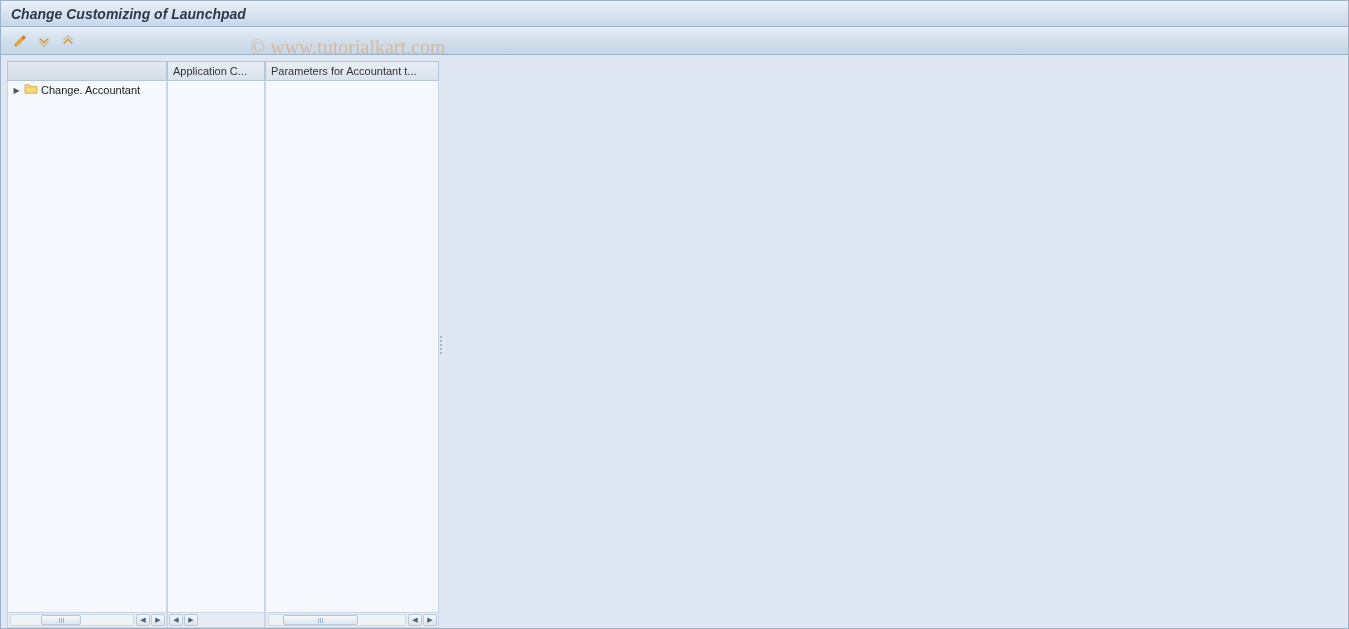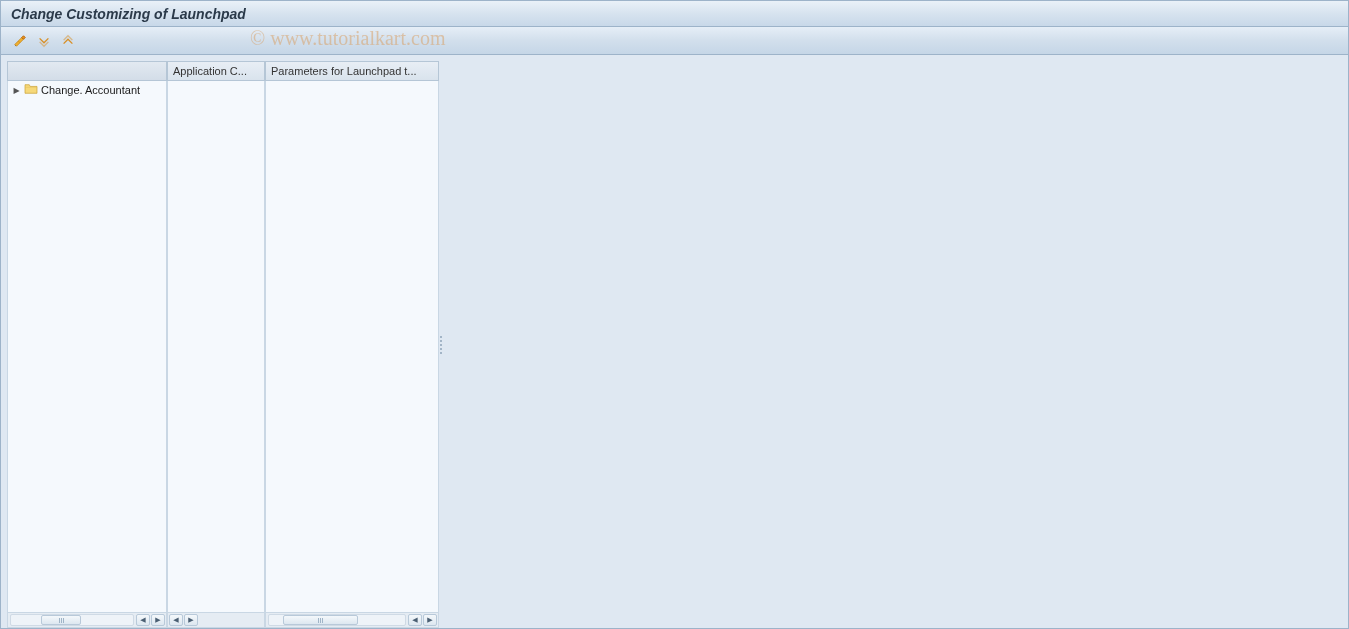--- a/index.html
+++ b/index.html
@@ -211,21 +211,21 @@
       cursor: col-resize;
     }
     .splitter-handle span {
       width: 2px;
       height: 2px;
       background: #8fa4b8;
       border-radius: 50%;
     }
     .watermark {
       position: absolute;
-      top: 27px;
+      top: 36px;
       left: 250px;
       font-size: 20px;
       color: rgba(217, 163, 106, 0.55);
       font-family: Georgia, serif;
       pointer-events: none;
       z-index: 100;
     }
     .app-col .scroll-thumb, .param-col .scroll-thumb{
       left: 14px;
       width: 55%;
@@ -313,21 +313,21 @@
         <div class="col-body"></div>
         <div class="scrollbar-bottom">
           <div class="left-pair">
             <div class="scroll-arrow">◀</div>
             <div class="scroll-arrow">▶</div>
           </div>
         </div>
       </div>
 
       <div class="param-col">
-        <div class="col-header">Parameters for Launchpad t...</div>
+        <div class="col-header">Parameters for Accountant t...</div>
         <div class="col-body"></div>
         <div class="scrollbar-bottom">
           <div class="scroll-track">
             <div class="scroll-thumb">
                <div class="scroll-grip">
                   <span></span>
                   <span></span>
                   <span></span>
                 </div>
             </div>

